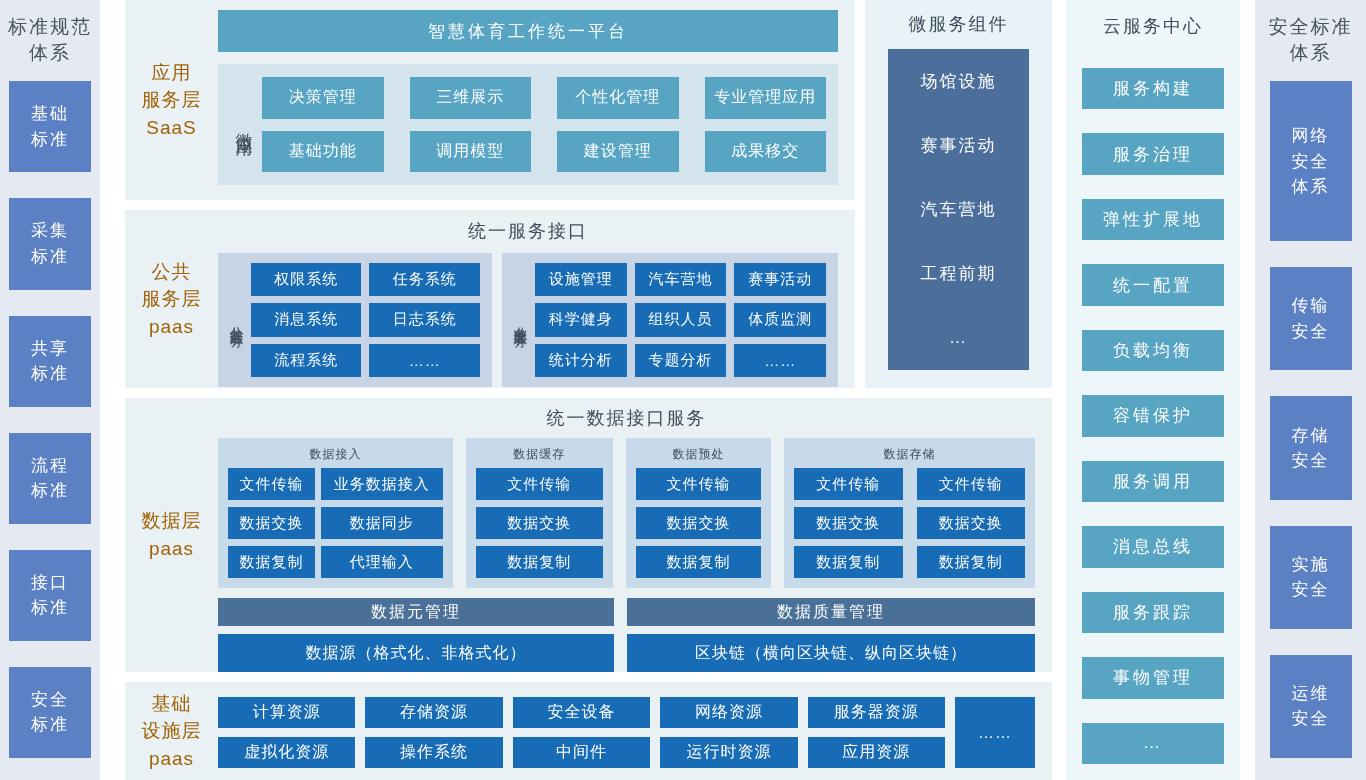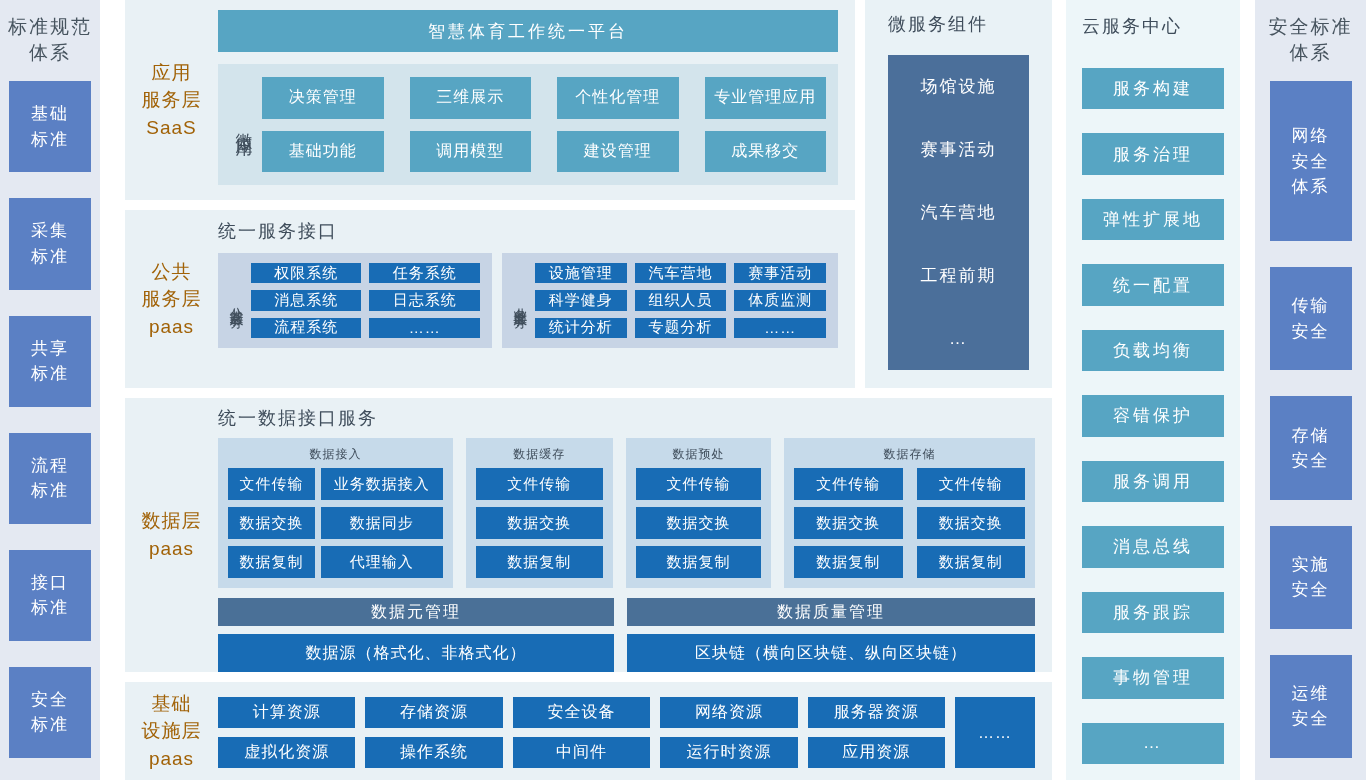--- a/index.html
+++ b/index.html
@@ -20,39 +20,39 @@
   .side-box{background:#5b80c4;color:#fff;font-size:17px;line-height:1.5;letter-spacing:2px;flex:1;}
   .side-box.tall{flex:1.55;}
 
   
   .layer-panel{background:#e9f1f5;}
   .layer-label{position:absolute;left:0;top:0;bottom:0;width:93px;
     display:flex;align-items:center;justify-content:center;text-align:center;
     font-size:19px;line-height:1.45;letter-spacing:1px;color:#a16207;}
   .layer-content{position:absolute;left:93px;right:17px;top:0;bottom:0;}
 
-  .panel-title{font-size:18px;letter-spacing:2px;color:#3f4d5b;}
+  .panel-title{font-size:18px;letter-spacing:2px;color:#3f4d5b;text-align:center;}
 
   .teal{background:#57a5c3;color:#fff;}
   .blue{background:#186cb5;color:#fff;}
   .slate{background:#4b6f9a;color:#fff;}
   .mgmt{background:#4a7097;color:#fff;}
 
   
   #saas-header{margin-top:10px;height:42px;font-size:17px;letter-spacing:3px;}
   #saas-sub{margin-top:12px;height:121px;background:#d3e4ec;display:flex;padding:13px 12px 13px 8px;box-sizing:border-box;}
   .vlabel{writing-mode:vertical-lr;text-orientation:upright;letter-spacing:4px;
     display:flex;align-items:center;justify-content:center;color:#3f4d5b;}
   #saas-sub .vlabel{width:36px;font-size:17px;}
   #saas-grid{flex:1;display:grid;grid-template-columns:repeat(4,1fr);gap:12px 26px;}
   #saas-grid .node{font-size:16px;letter-spacing:1px;}
 
   
   #public-title{margin-top:9px;}
-  #public-groups{margin-top:10px;height:95px;display:flex;gap:10px;}
+  #public-groups{margin-top:10px;height:134px;display:flex;gap:10px;}
   .svc-group{background:#c7d4e5;display:flex;padding:10px 12px 10px 5px;box-sizing:border-box;}
   .svc-group .vlabel{width:28px;font-size:14px;letter-spacing:2px;}
   .svc-grid{flex:1;display:grid;gap:7px 8px;}
   #svc-grid-0{grid-template-columns:repeat(2,1fr);}
   #svc-grid-1{grid-template-columns:repeat(3,1fr);}
   .svc-grid .node{font-size:15px;letter-spacing:1px;}
   #public-group-0{flex:272;}
   #public-group-1{flex:338;}
 
   
@@ -77,21 +77,21 @@
   .bar-right{flex:407;}
 
   
   #infra-content{display:flex;gap:10px;padding-top:15px;}
   .infra-colcell{flex:1;display:flex;flex-direction:column;gap:9px;}
   .infra-node{height:31px;font-size:16px;letter-spacing:1px;}
   #infra-more{width:80px;height:71px;font-size:16px;letter-spacing:1px;}
 
   
   #micro-col{background:#e9f2f6;display:flex;flex-direction:column;padding:12px 23px 18px;}
-  #micro-boxes{flex:1;display:flex;flex-direction:column;margin-top:19px;}
+  #micro-boxes{flex:1;display:flex;flex-direction:column;margin-top:13px;}
   #micro-boxes .node{flex:1;font-size:17px;letter-spacing:2px;}
 
   
   #cloud-col{background:#edf6f9;display:flex;flex-direction:column;padding:14px 16px 16px;}
   #cloud-boxes{flex:1;display:flex;flex-direction:column;gap:24px;margin-top:30px;}
   #cloud-boxes .node{flex:1;font-size:17px;letter-spacing:3px;}
 </style>
 </head>
 <body>
 

